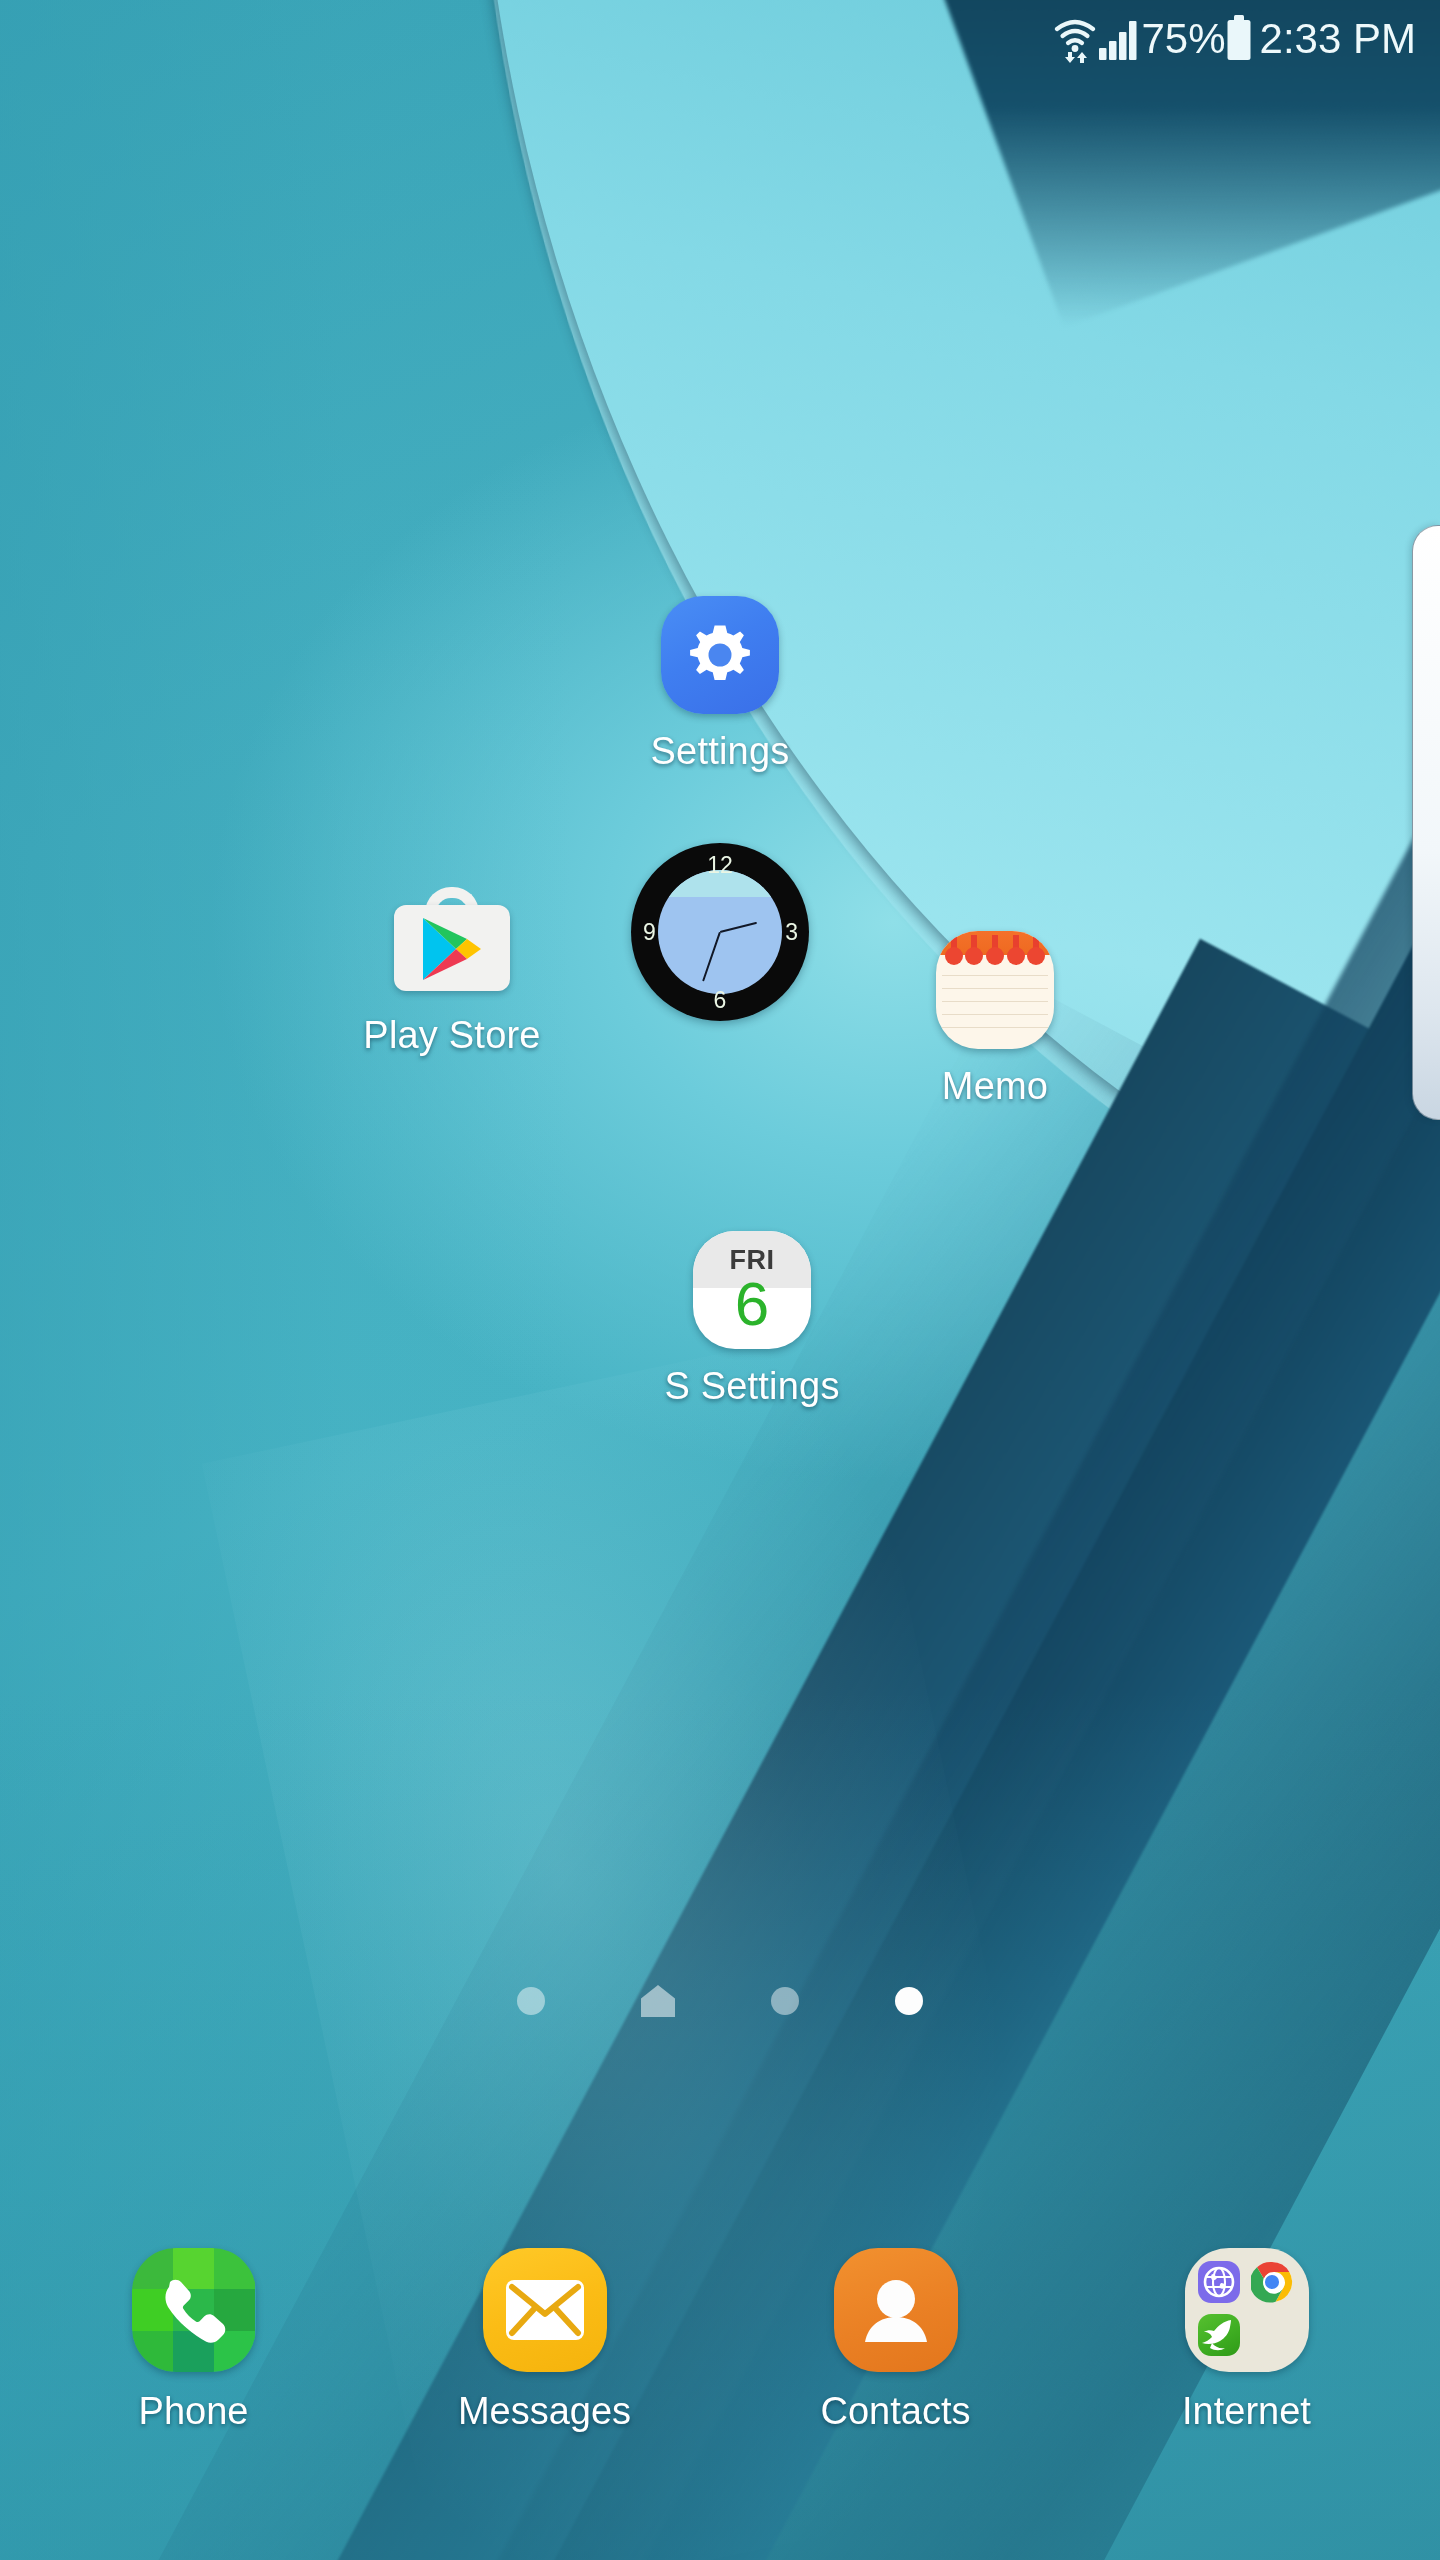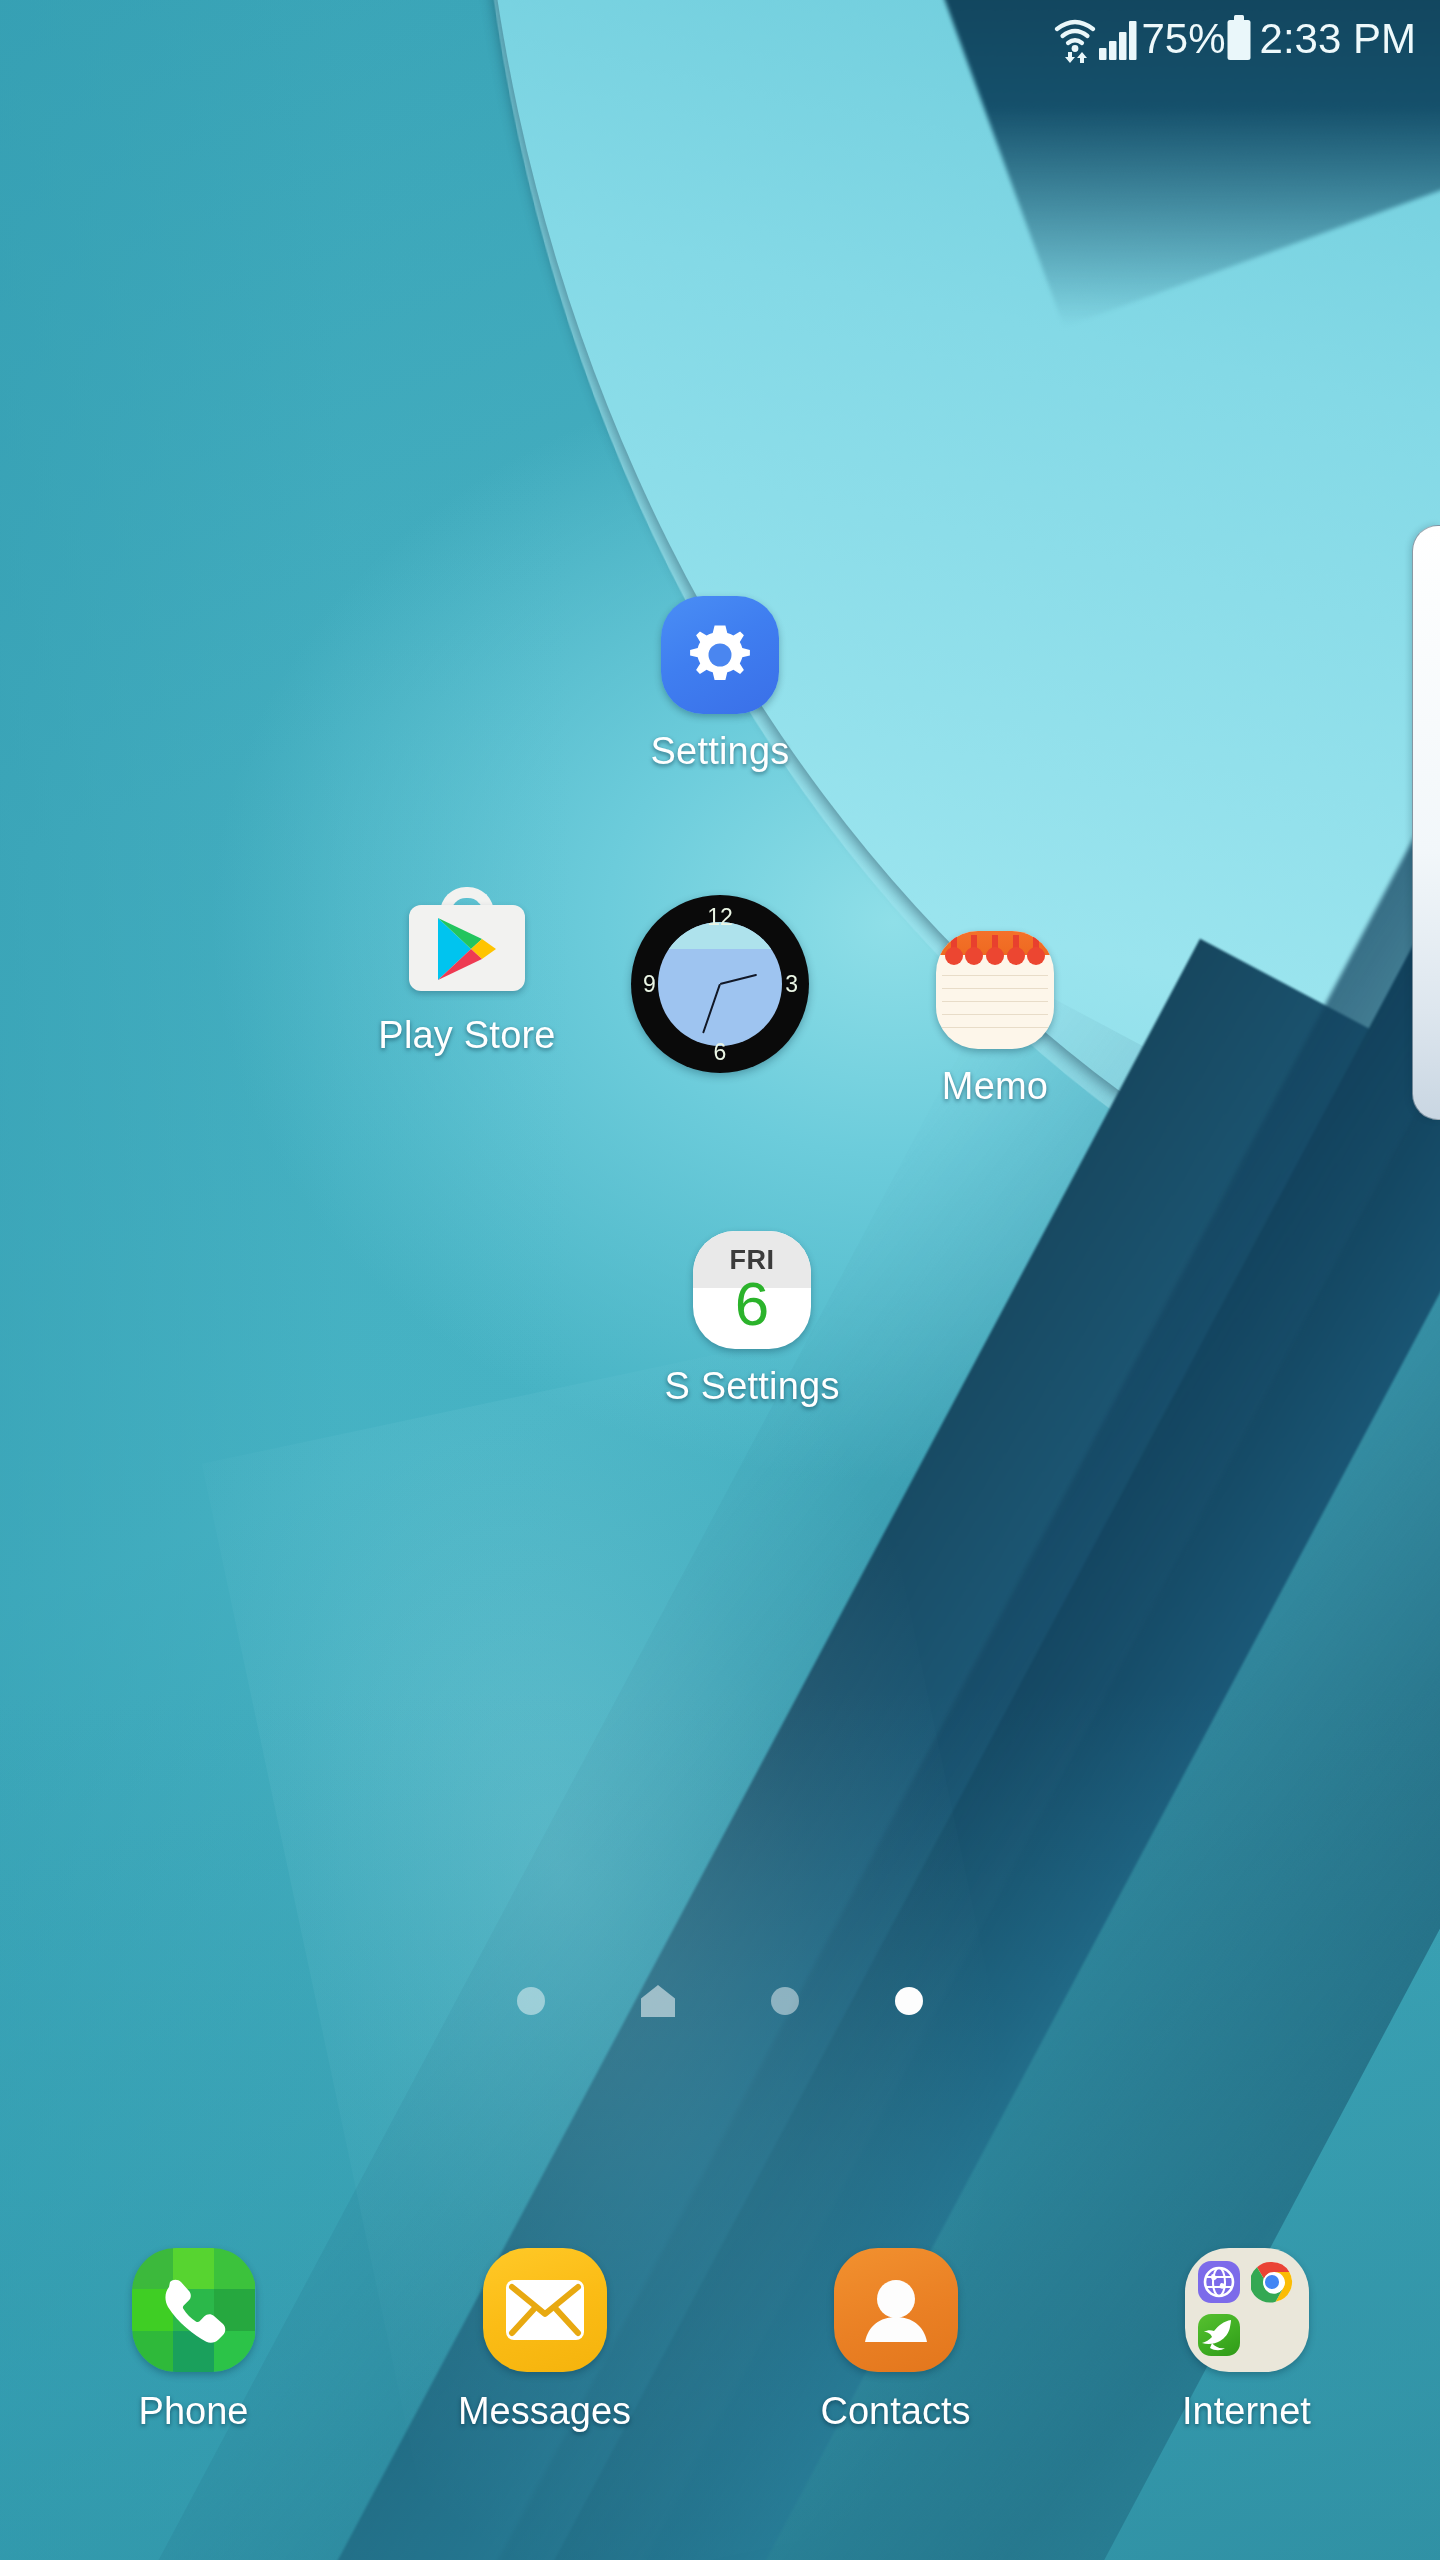--- a/index.html
+++ b/index.html
@@ -353,38 +353,38 @@
       <div class="squircle sq-shape icon-settings">
         <svg width="74" height="74" viewBox="0 0 74 74">
           <path fill="#ffffff" d="M37 7.5 l5.4 0 l1.9 7.6 a23 23 0 0 1 6.1 2.5 l6.7-4.1 l3.8 3.8 l-4.1 6.7 a23 23 0 0 1 2.5 6.1 l7.6 1.9 l0 5.4 l-7.6 1.9 a23 23 0 0 1-2.5 6.1 l4.1 6.7 l-3.8 3.8 l-6.7-4.1 a23 23 0 0 1-6.1 2.5 l-1.9 7.6 l-5.4 0 l-5.4 0 l-1.9-7.6 a23 23 0 0 1-6.1-2.5 l-6.7 4.1 l-3.8-3.8 l4.1-6.7 a23 23 0 0 1-2.5-6.1 l-7.6-1.9 l0-5.4 l7.6-1.9 a23 23 0 0 1 2.5-6.1 l-4.1-6.7 l3.8-3.8 l6.7 4.1 a23 23 0 0 1 6.1-2.5 l1.9-7.6 z"></path>
           <circle cx="37" cy="37" r="11.5" fill="#4a86f0"></circle>
         </svg>
       </div>
     </div>
     <span class="app-label">Settings</span>
   </div>
 
-  <div class="app-cell" style="left:352px; top:880px;">
+  <div class="app-cell" style="left:337px; top:880px;">
     <div class="app-icon-wrap">
       <div class="ps-bag">
         <div class="ps-handle"></div>
         <div class="ps-body">
           <svg width="62" height="66" viewBox="0 0 62 66" style="position:absolute; left:27px; top:11px;">
             <path fill="#00c4ef" d="M2 2 L2 64 L35 33 Z"></path>
             <path fill="#22c55e" d="M2 2 L46 23 L35 33 Z"></path>
             <path fill="#ffc400" d="M46 23 L60 33 L46 43 L35 33 Z"></path>
             <path fill="#ee3a52" d="M2 64 L46 43 L35 33 Z"></path>
           </svg>
         </div>
       </div>
     </div>
     <span class="app-label">Play Store</span>
   </div>
 
-  <div id="clock-widget" style="left:605px; top:884px;">
+  <div id="clock-widget" style="left:605px; top:832px;">
     <div class="clock-face">
       <div class="clock-inner">
         <div class="clock-inner-top"></div>
         <div class="hand hand-hour" style="transform: translateX(-50%) rotate(76deg);"></div>
         <div class="hand hand-min" style="transform: translateX(-50%) rotate(199deg);"></div>
       </div>
       <span class="cn cn-12">12</span>
       <span class="cn cn-3">3</span>
       <span class="cn cn-6">6</span>
       <span class="cn cn-9">9</span>

